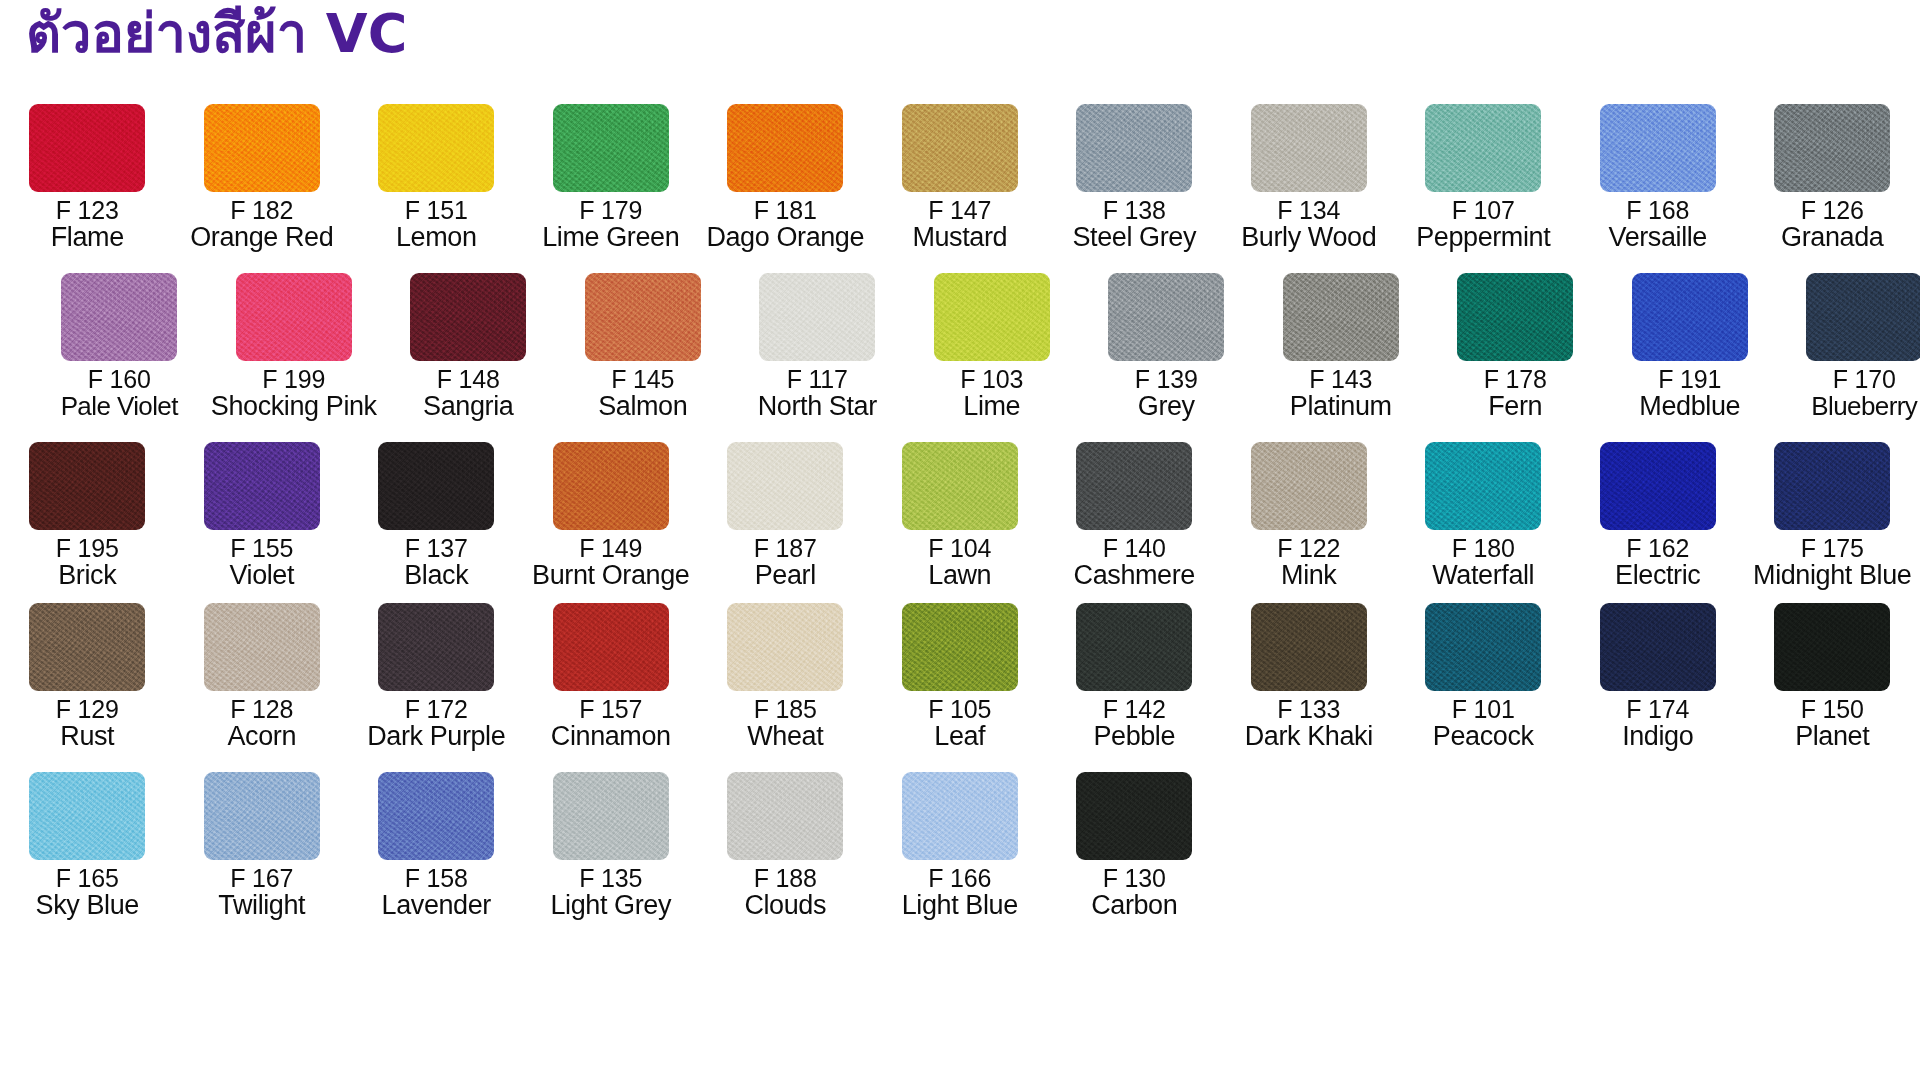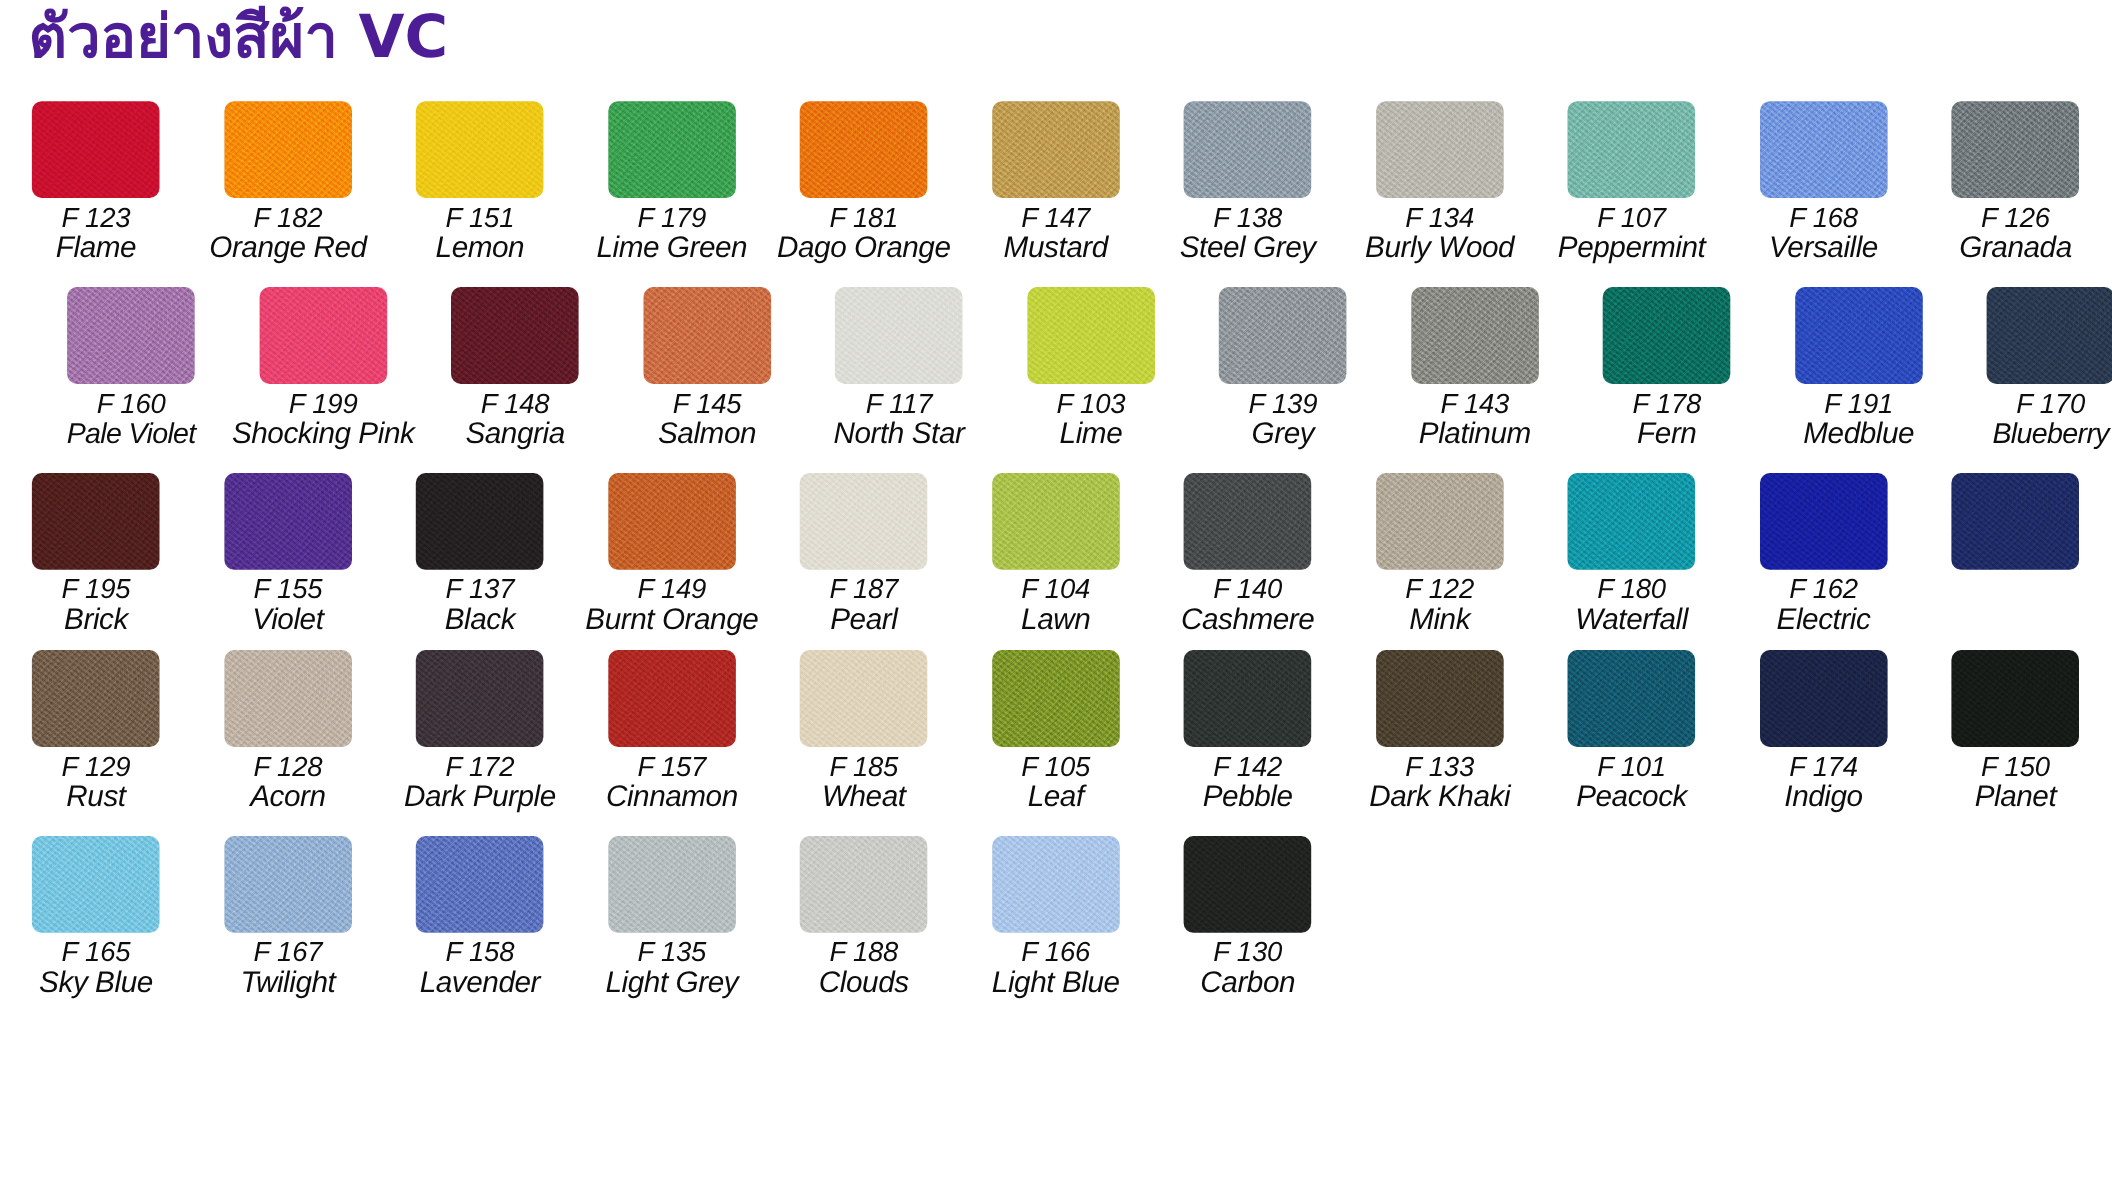--- a/index.html
+++ b/index.html
@@ -34,23 +34,22 @@
     letter-spacing: 0px;
     line-height: 1.05;
     white-space: nowrap;
     font-family: "DejaVu Sans", "Liberation Sans", sans-serif;
   }
 
   
   #grid {
     position: absolute;
     left: 0px;
-    top: 92px;
+    top: 104px;
     width: 1920px;
-    font-style: italic;
   }
 
   .swatch-row {
     display: flex;
     flex-direction: row;
     align-items: flex-start;
     width: 1920px;
     margin-bottom: 0px;
   }
 
@@ -428,20 +427,24 @@
           </div>
           <div class="caption">
             <span class="code">F 162</span>
             <span class="cname">Electric</span>
           </div>
         </div>
         <div class="cell">
           <div class="chip-wrap">
             <div class="chip" title="Midnight Blue" style="background-color: rgb(30, 42, 99);"></div>
           </div>
+          <div class="caption">
+            <span class="code">F 175</span>
+            <span class="cname wrap">Midnight Blue</span>
+          </div>
         </div>
       </div>
       <div class="swatch-row" style="margin-bottom: 22px;">
         <div class="cell">
           <div class="chip-wrap">
             <div class="chip" title="Rust" style="background-color: rgb(111, 91, 72);"></div>
           </div>
           <div class="caption">
             <span class="code">F 129</span>
             <span class="cname">Rust</span>

